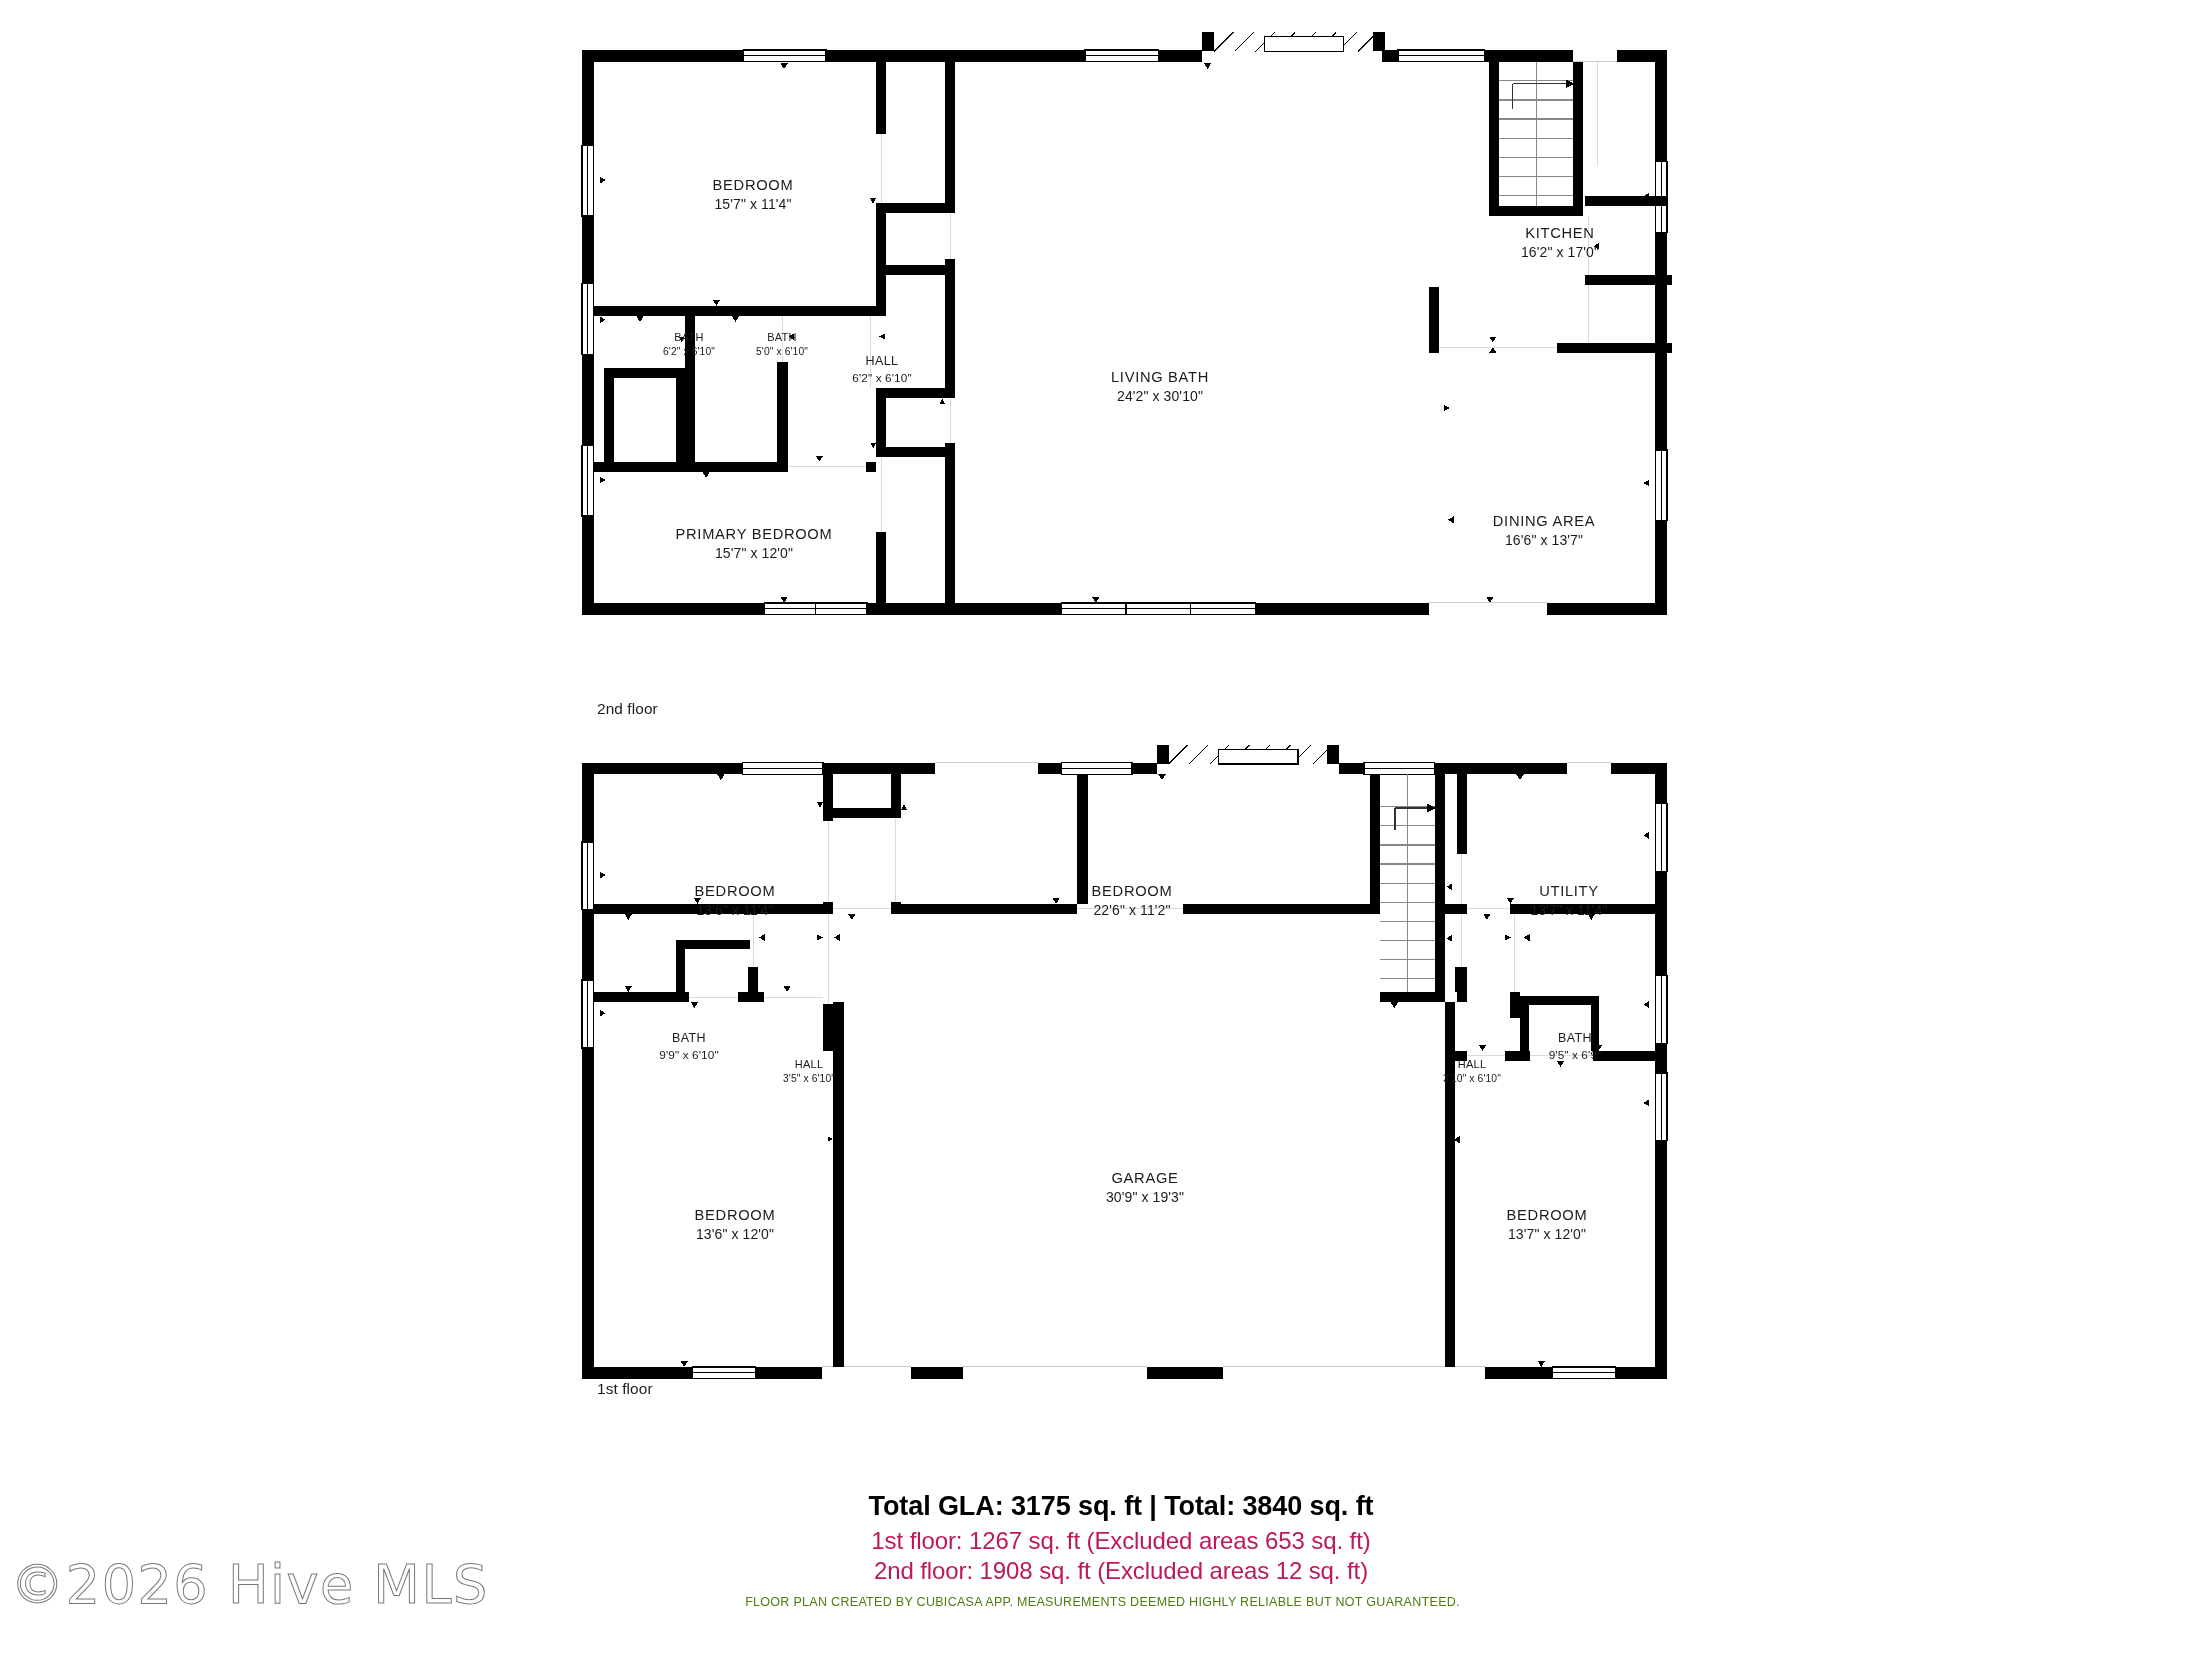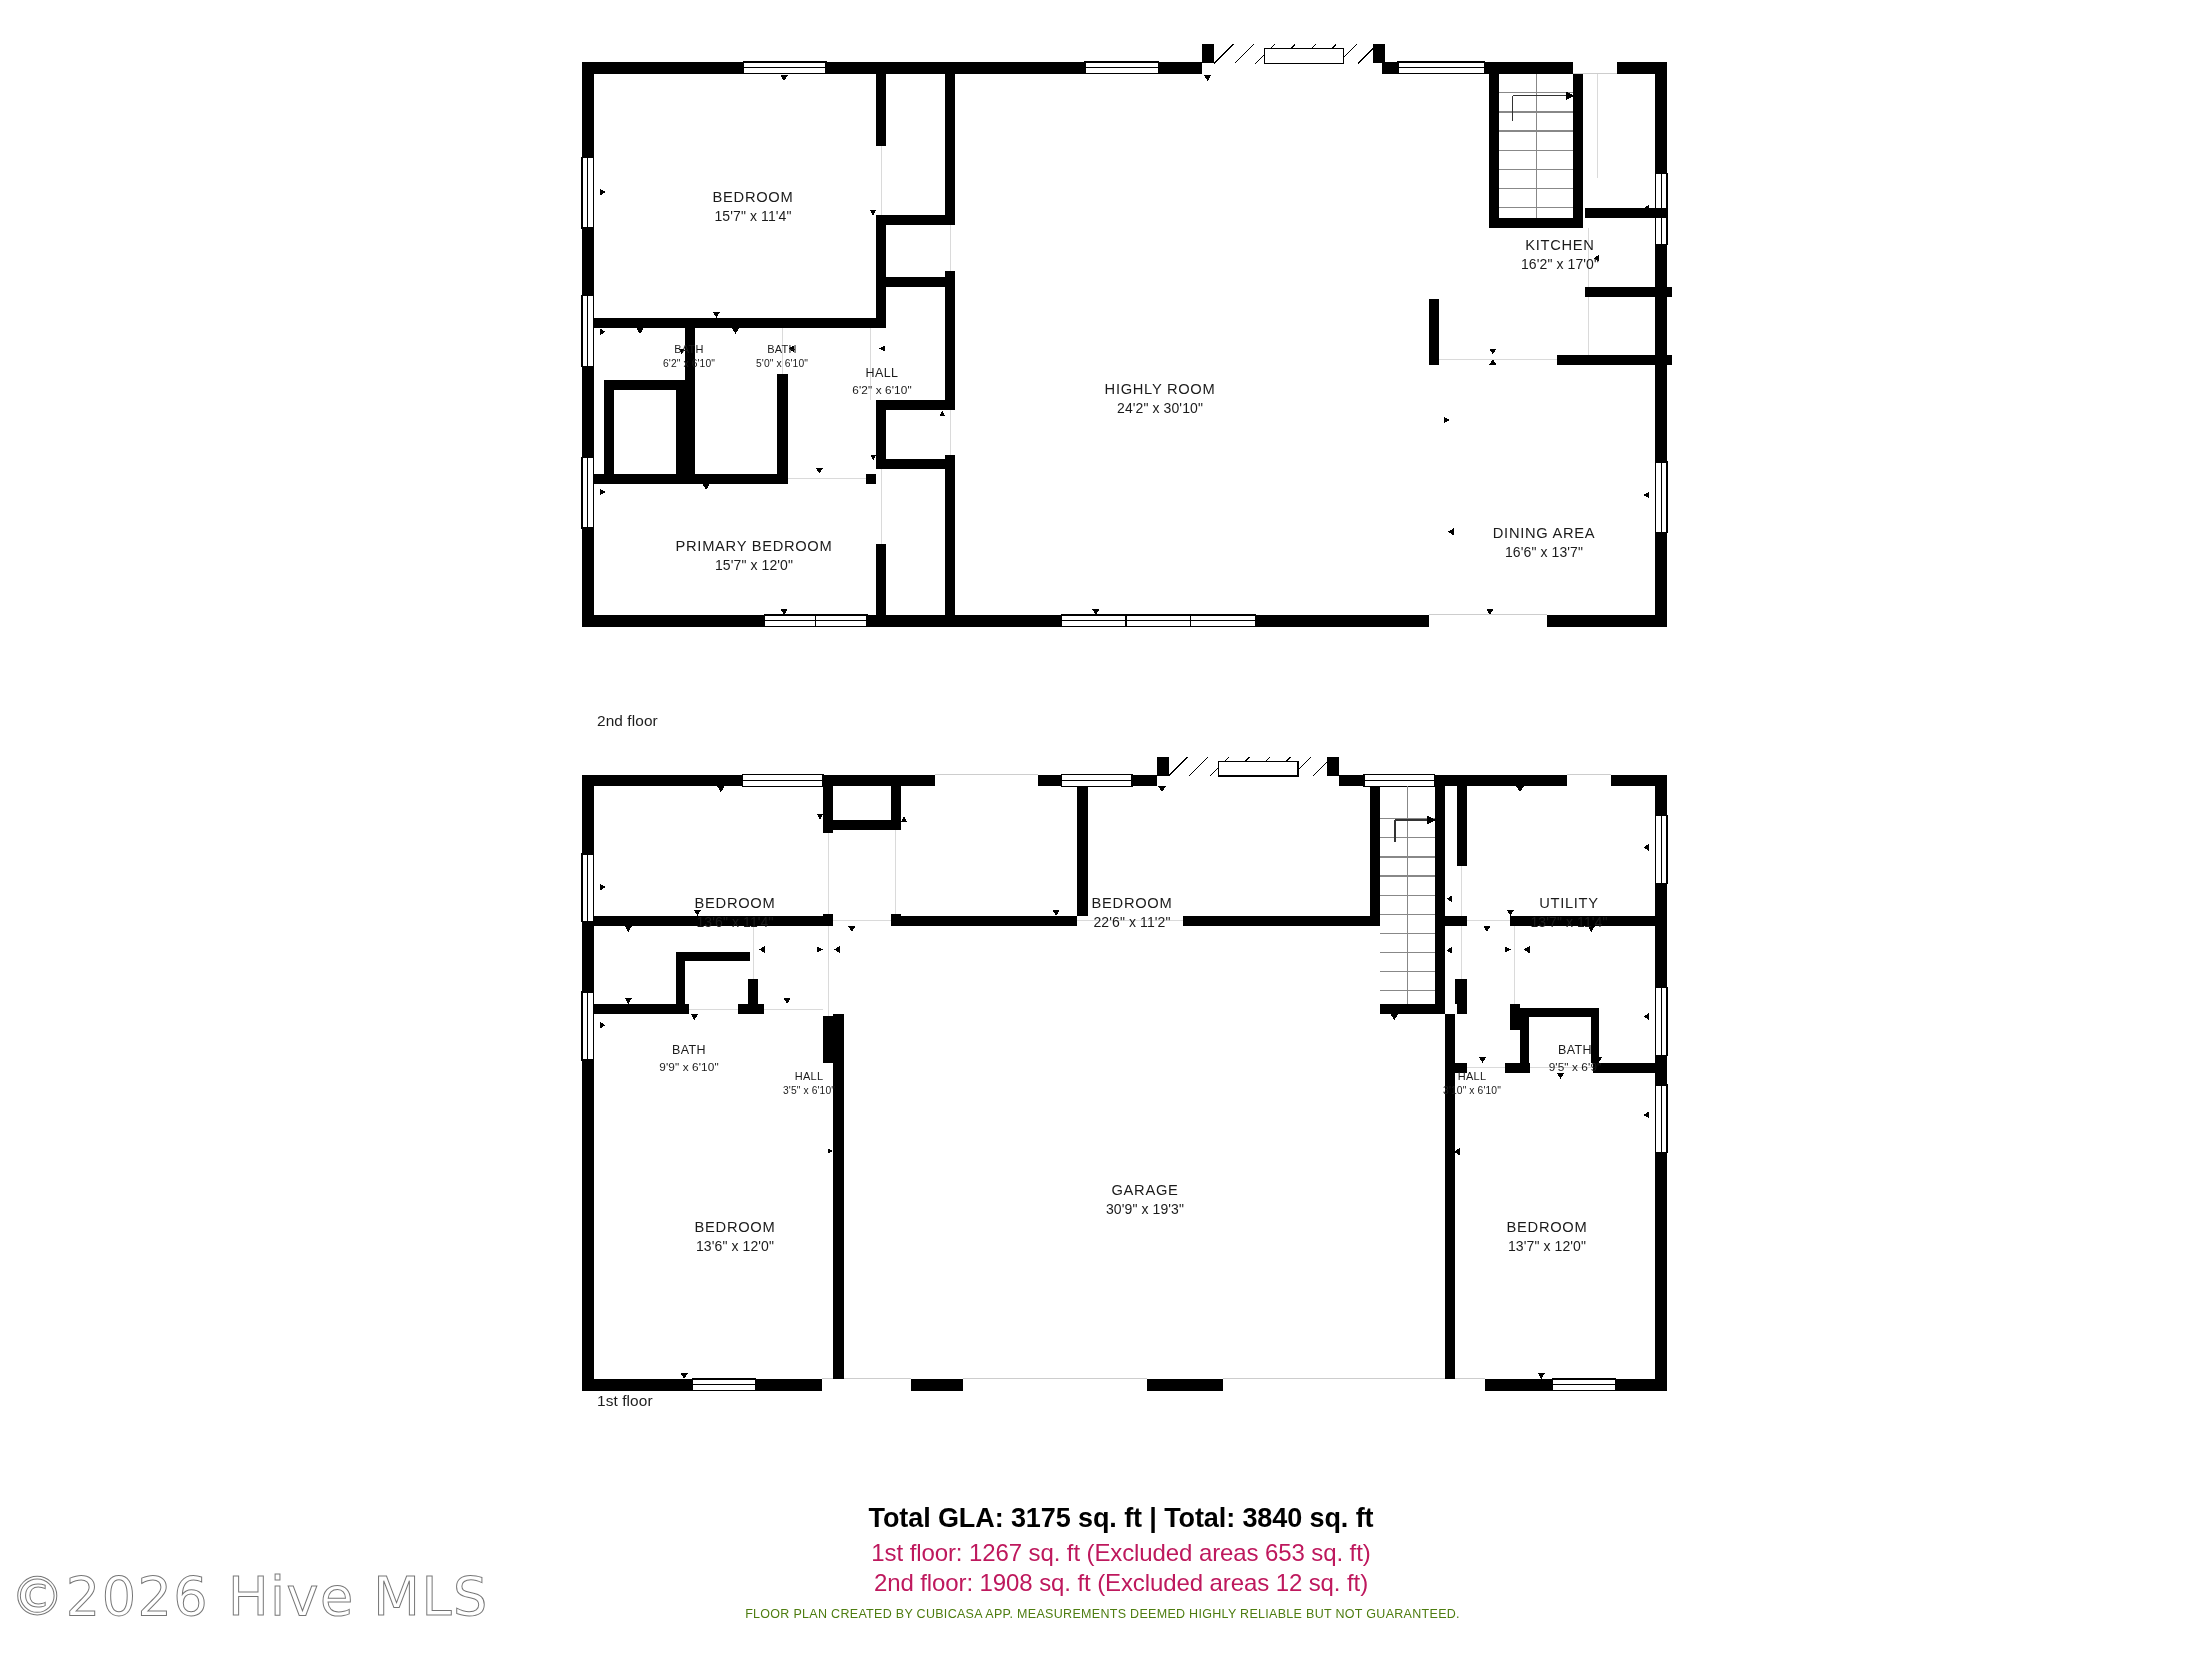--- a/index.html
+++ b/index.html
@@ -2,21 +2,21 @@
 <html style="font-size:11.8px"><head>
 <meta charset="utf-8">
 <title>Floor Plan</title>
 <style>
   html,body{margin:0;padding:0;background:#ffffff;}
   body{
     width:2205px;height:1654px;position:relative;overflow:hidden;
     font-family:"Liberation Sans","DejaVu Sans",sans-serif;
     color:#111111;
   }
-  #stage{position:absolute;left:0;top:12px;width:2205px;height:1528px;text-decoration:underline;}
+  #stage{position:absolute;left:0;top:0;width:2205px;height:1528px;text-decoration:underline;}
 
   
   .plan{position:absolute;}
   .plan svg{display:block;}
 
   
   .room{
     position:absolute;
     text-align:center;
     line-height:1.38;
@@ -318,21 +318,21 @@
   </div>
   <div class="room small" style="left:882px;top:370px;">
     <div class="rname">HALL</div>
     <div class="rdim">6'2" x 6'10"</div>
   </div>
   <div class="room" style="left:754px;top:544px;">
     <div class="rname">PRIMARY BEDROOM</div>
     <div class="rdim">15'7" x 12'0"</div>
   </div>
   <div class="room" style="left:1160px;top:387px;">
-    <div class="rname">HIGHLY ROOM</div>
+    <div class="rname">LIVING BATH</div>
     <div class="rdim">24'2" x 30'10"</div>
   </div>
   <div class="room" style="left:1560px;top:243px;">
     <div class="rname">KITCHEN</div>
     <div class="rdim">16'2" x 17'0"</div>
   </div>
   <div class="room" style="left:1544px;top:531px;">
     <div class="rname">DINING AREA</div>
     <div class="rdim">16'6" x 13'7"</div>
   </div>

